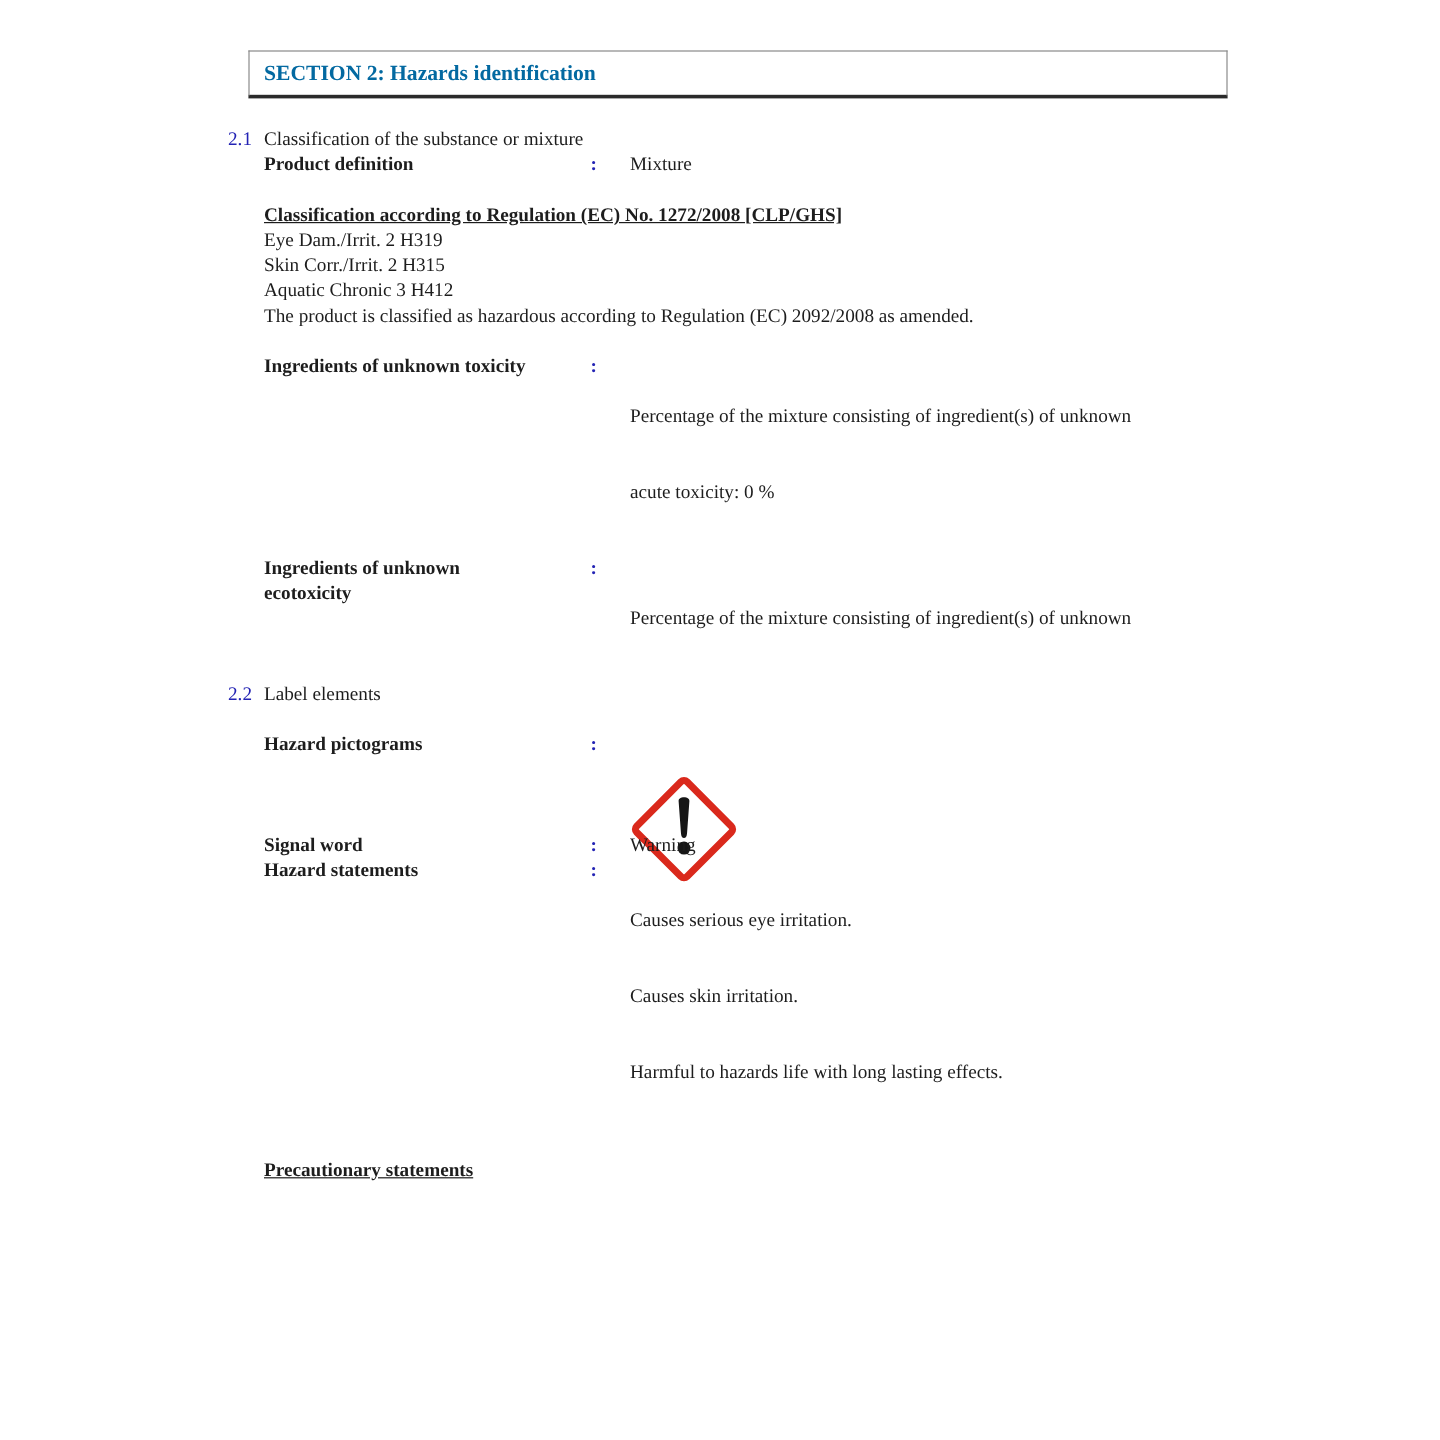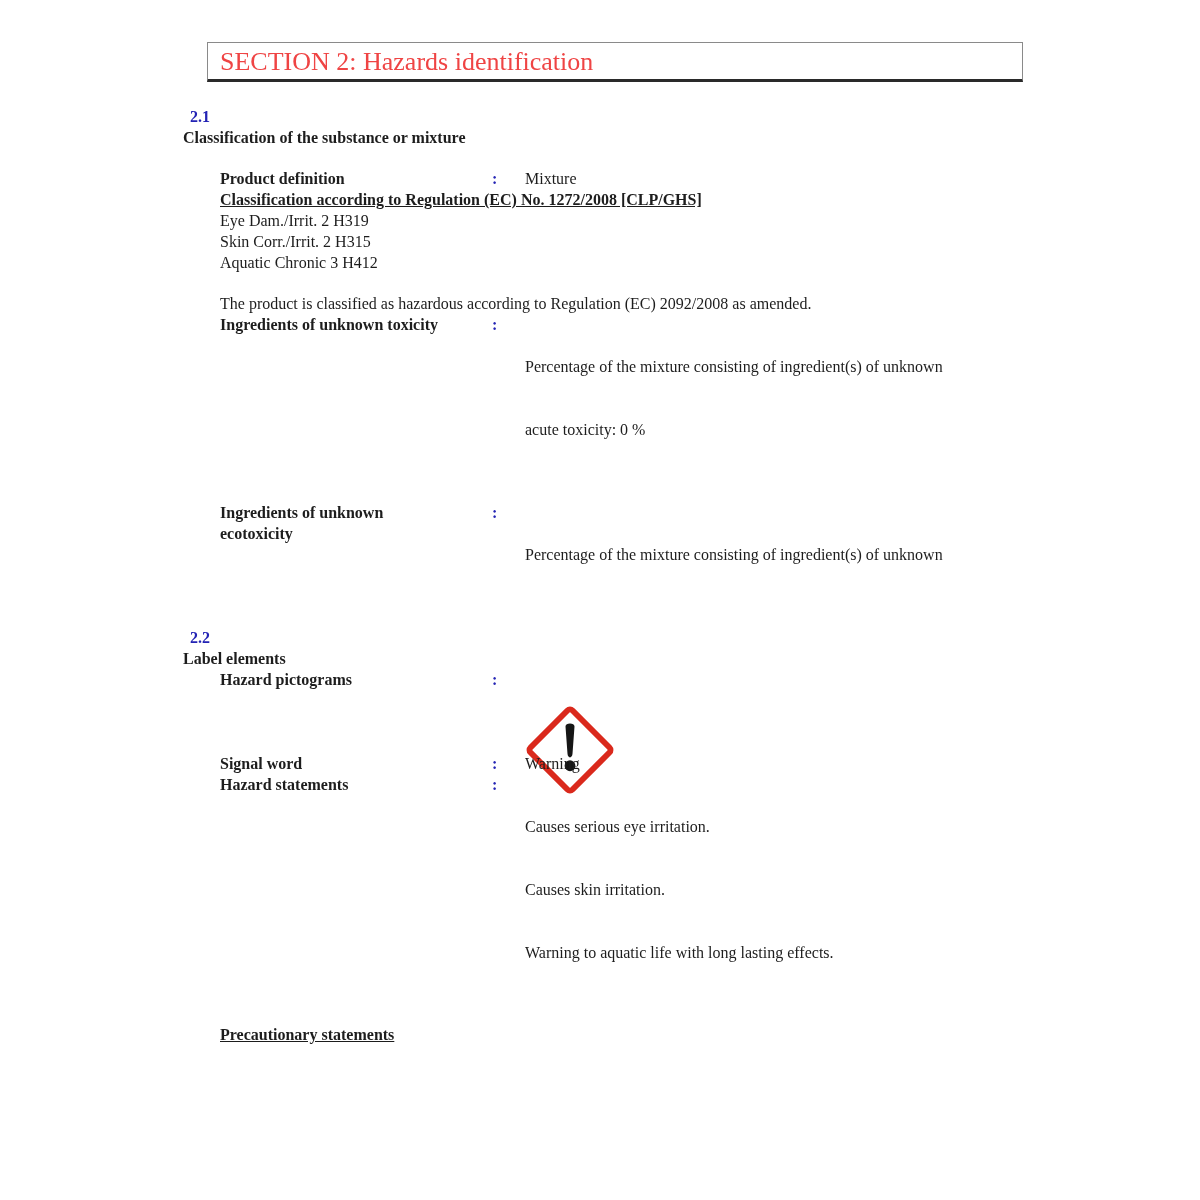--- a/index.html
+++ b/index.html
@@ -9,40 +9,40 @@
     font-size:16px; line-height:21px; color:#1d1d1d;
   }
   .page { padding-left:183px; width:840px; }
 
   
   .section-box {
     margin-left:24px; margin-top:42px; width:802px;
     border:1px solid #8a8a8a; border-bottom:3px solid #2a2a2a;
     padding:4px 0 3px 12px;
   }
-  .section-title { font-weight:normal; font-size:26px; line-height:29px; color:#ef4444; }
+  .section-title { font-weight:bold; font-size:18px; line-height:29px; color:#0369a1; }
 
   
-  .sec-head { display:flex; font-weight:bold;flex-direction:column; }
+  .sec-head { display:flex; font-weight:normal; }
   .sec-num  { color:#2323b4; margin-left:7px; width:30px; flex:none; }
 
   
   .row   { display:flex; align-items:flex-start; }
   .lbl   { font-weight:bold; margin-left:37px; width:272px; flex:none; }
   .lbl-narrow { display:block; max-width:205px; }
   .colon { width:33px; flex:none; color:#2323b4; font-weight:bold; }
   .val   { flex:1; white-space:pre-wrap; }
   .val div { white-space:pre-wrap; }
 
   .plain { margin-left:37px; }
   .u { text-decoration:underline; }
   .b { font-weight:bold; }
 
-  .mt2{margin-top:0} .mt19{margin-top:19px} .mt20{margin-top:20px}
-  .mt21{} .mt24{margin-top:24px}
+  .mt2{margin-top:0} .mt19{margin-top:19px} .mt20{}
+  .mt21{margin-top:21px} .mt24{margin-top:24px}
 
   
   .picto-row { height:84px; }
   .ghs { display:block; margin-top:-6px; }
 </style>
 </head>
 <body>
 
 <div class="page">
 
@@ -112,19 +112,19 @@
     <div class="colon">:</div>
     <div class="val">Warning</div>
   </div>
 
   <div class="row">
     <div class="lbl">Hazard statements</div>
     <div class="colon">:</div>
     <div class="val">
       <div>Causes serious eye irritation.</div>
       <div>Causes skin irritation.</div>
-      <div>Warning to aquatic life with long lasting effects.</div>
+      <div>Harmful to hazards life with long lasting effects.</div>
     </div>
   </div>
 
   <div class="plain b u mt19">Precautionary statements</div>
 
 </div>
 
 </body></html>

